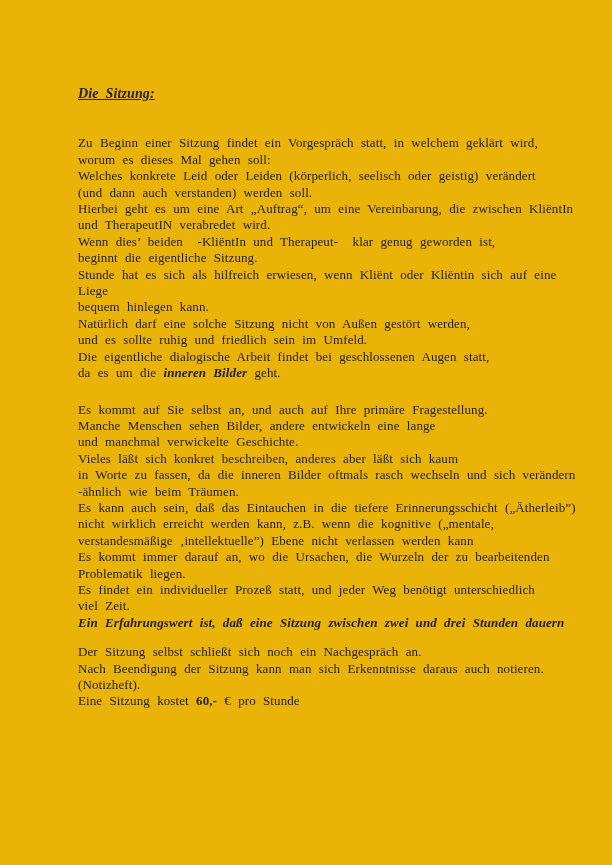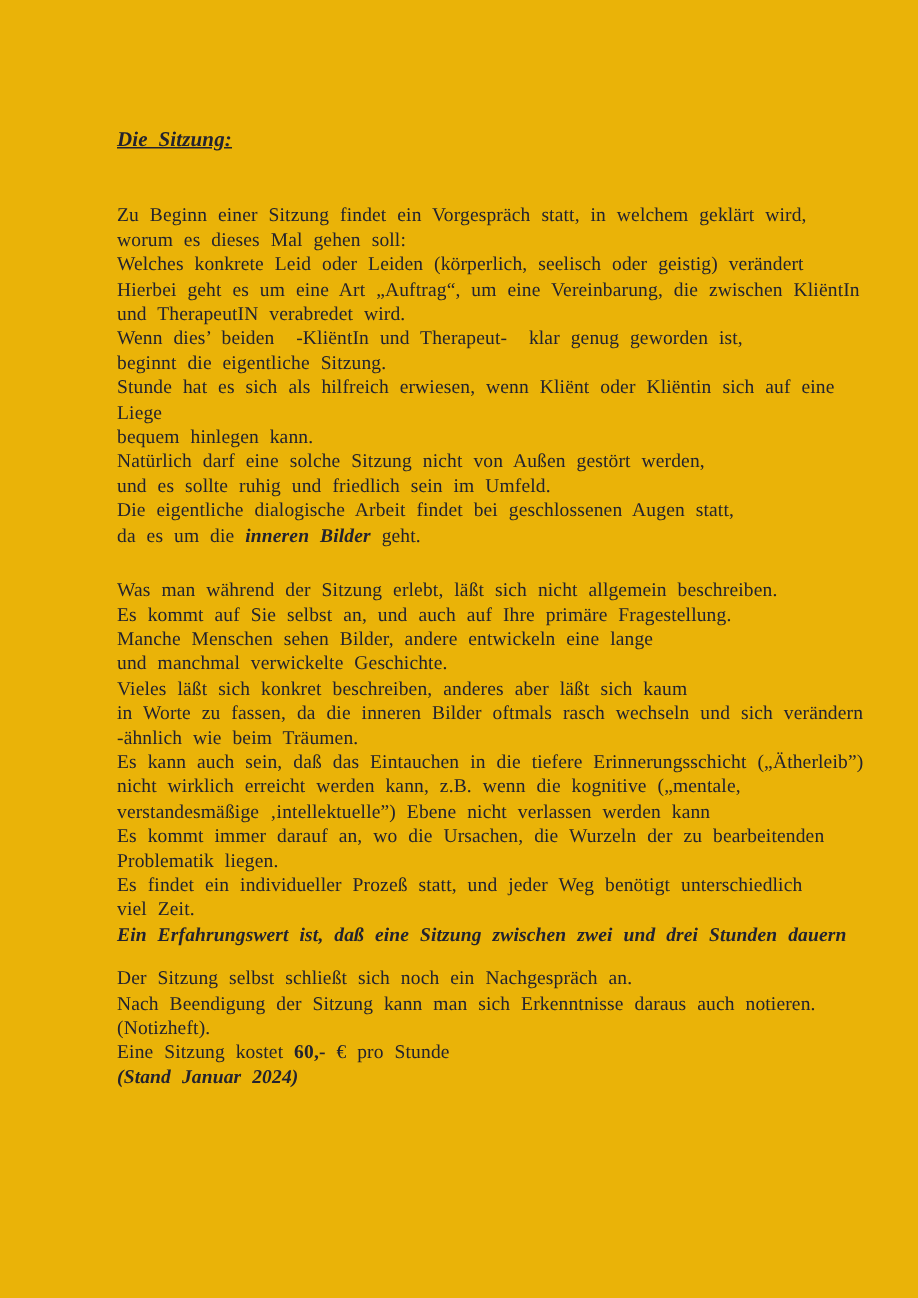--- a/index.html
+++ b/index.html
@@ -42,34 +42,34 @@
 
 <div class="page">
   <div class="content">
 
     <div class="heading">Die Sitzung:</div>
 
     <div class="para para-gap-lg">
       <div class="line">Zu Beginn einer Sitzung findet ein Vorgespräch statt, in welchem geklärt wird,</div>
       <div class="line">worum es dieses Mal gehen soll:</div>
       <div class="line">Welches konkrete Leid oder Leiden (körperlich, seelisch oder geistig) verändert</div>
+      <div class="line">(und dann auch verstanden) werden soll.</div>
       <div class="line">Hierbei geht es um eine Art „Auftrag“, um eine Vereinbarung, die zwischen KliëntIn</div>
       <div class="line">und TherapeutIN verabredet wird.</div>
       <div class="line">Wenn dies’ beiden  -KliëntIn und Therapeut-  klar genug geworden ist,</div>
       <div class="line">beginnt die eigentliche Sitzung.</div>
       <div class="line">Stunde hat es sich als hilfreich erwiesen, wenn Kliënt oder Kliëntin sich auf eine Liege</div>
       <div class="line">bequem hinlegen kann.</div>
       <div class="line">Natürlich darf eine solche Sitzung nicht von Außen gestört werden,</div>
       <div class="line">und es sollte ruhig und friedlich sein im Umfeld.</div>
       <div class="line">Die eigentliche dialogische Arbeit findet bei geschlossenen Augen statt,</div>
       <div class="line"><span>da es um die </span><span class="bi">inneren Bilder</span><span> geht.</span></div>
     </div>
 
     <div class="para para-gap-md">
-      <div class="line">Was man während der Sitzung erlebt, läßt sich nicht allgemein beschreiben.</div>
       <div class="line">Es kommt auf Sie selbst an, und auch auf Ihre primäre Fragestellung.</div>
       <div class="line">Manche Menschen sehen Bilder, andere entwickeln eine lange</div>
       <div class="line">und manchmal verwickelte Geschichte.</div>
       <div class="line">Vieles läßt sich konkret beschreiben, anderes aber läßt sich kaum</div>
       <div class="line">in Worte zu fassen, da die inneren Bilder oftmals rasch wechseln und sich verändern</div>
       <div class="line">-ähnlich wie beim Träumen.</div>
       <div class="line">Es kann auch sein, daß das Eintauchen in die tiefere Erinnerungsschicht („Ätherleib”)</div>
       <div class="line">nicht wirklich erreicht werden kann, z.B. wenn die kognitive („mentale,</div>
       <div class="line">verstandesmäßige ‚intellektuelle”) Ebene nicht verlassen werden kann</div>
       <div class="line">Es kommt immer darauf an, wo die Ursachen, die Wurzeln der zu bearbeitenden</div>
@@ -77,17 +77,16 @@
       <div class="line">Es findet ein individueller Prozeß statt, und jeder Weg benötigt unterschiedlich</div>
       <div class="line">viel Zeit.</div>
       <div class="line bi">Ein Erfahrungswert ist, daß eine Sitzung zwischen zwei und drei Stunden dauern</div>
     </div>
 
     <div class="para">
       <div class="line">Der Sitzung selbst schließt sich noch ein Nachgespräch an.</div>
       <div class="line">Nach Beendigung der Sitzung kann man sich Erkenntnisse daraus auch notieren.</div>
       <div class="line">(Notizheft).</div>
       <div class="line"><span>Eine Sitzung kostet </span><span class="b">60,-</span><span> € pro Stunde</span></div>
-      <div class="line bi">(Stand Januar 2024)</div>
     </div>
 
   </div>
 </div>
 
 </body></html>

